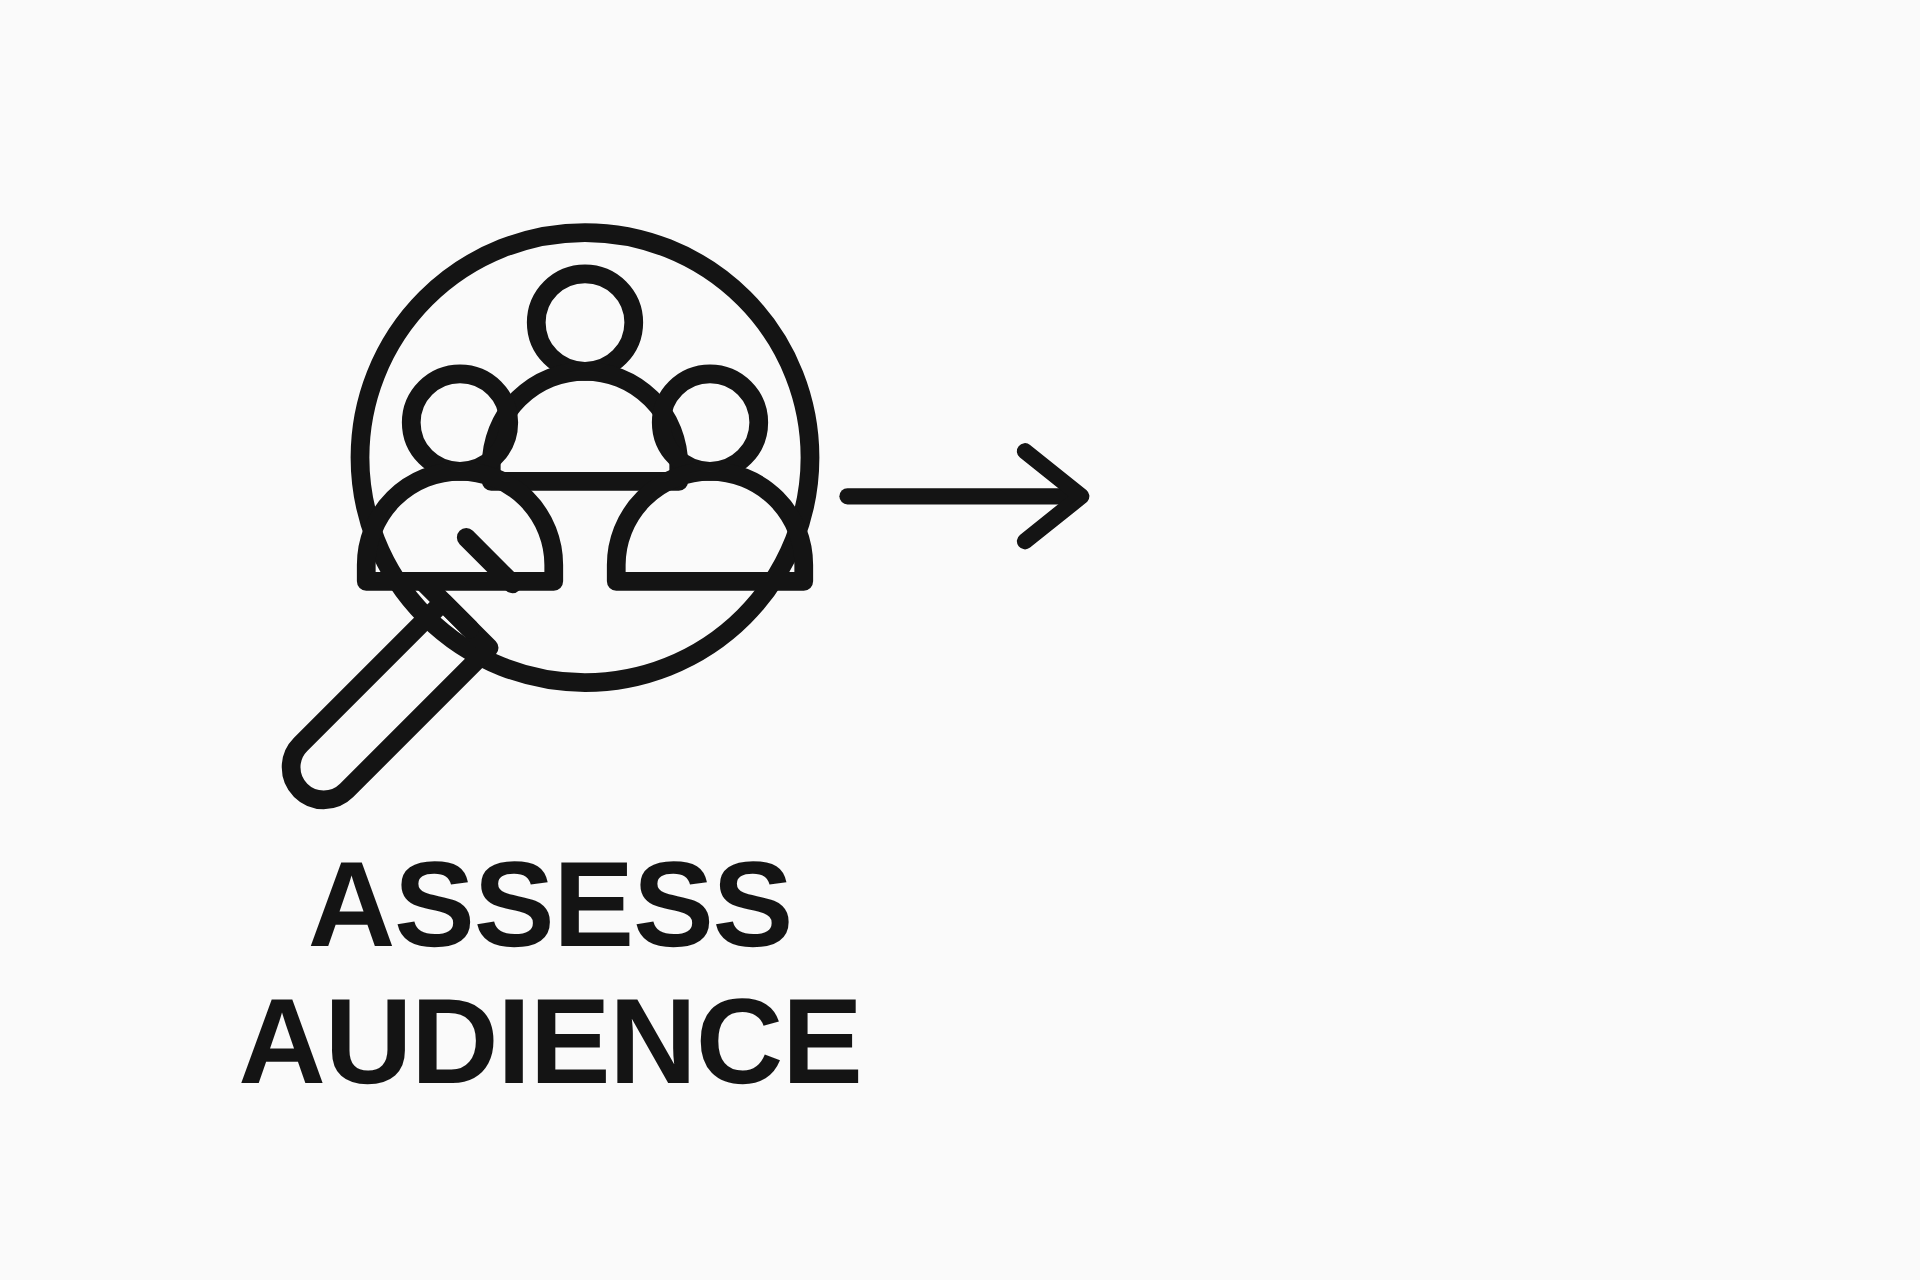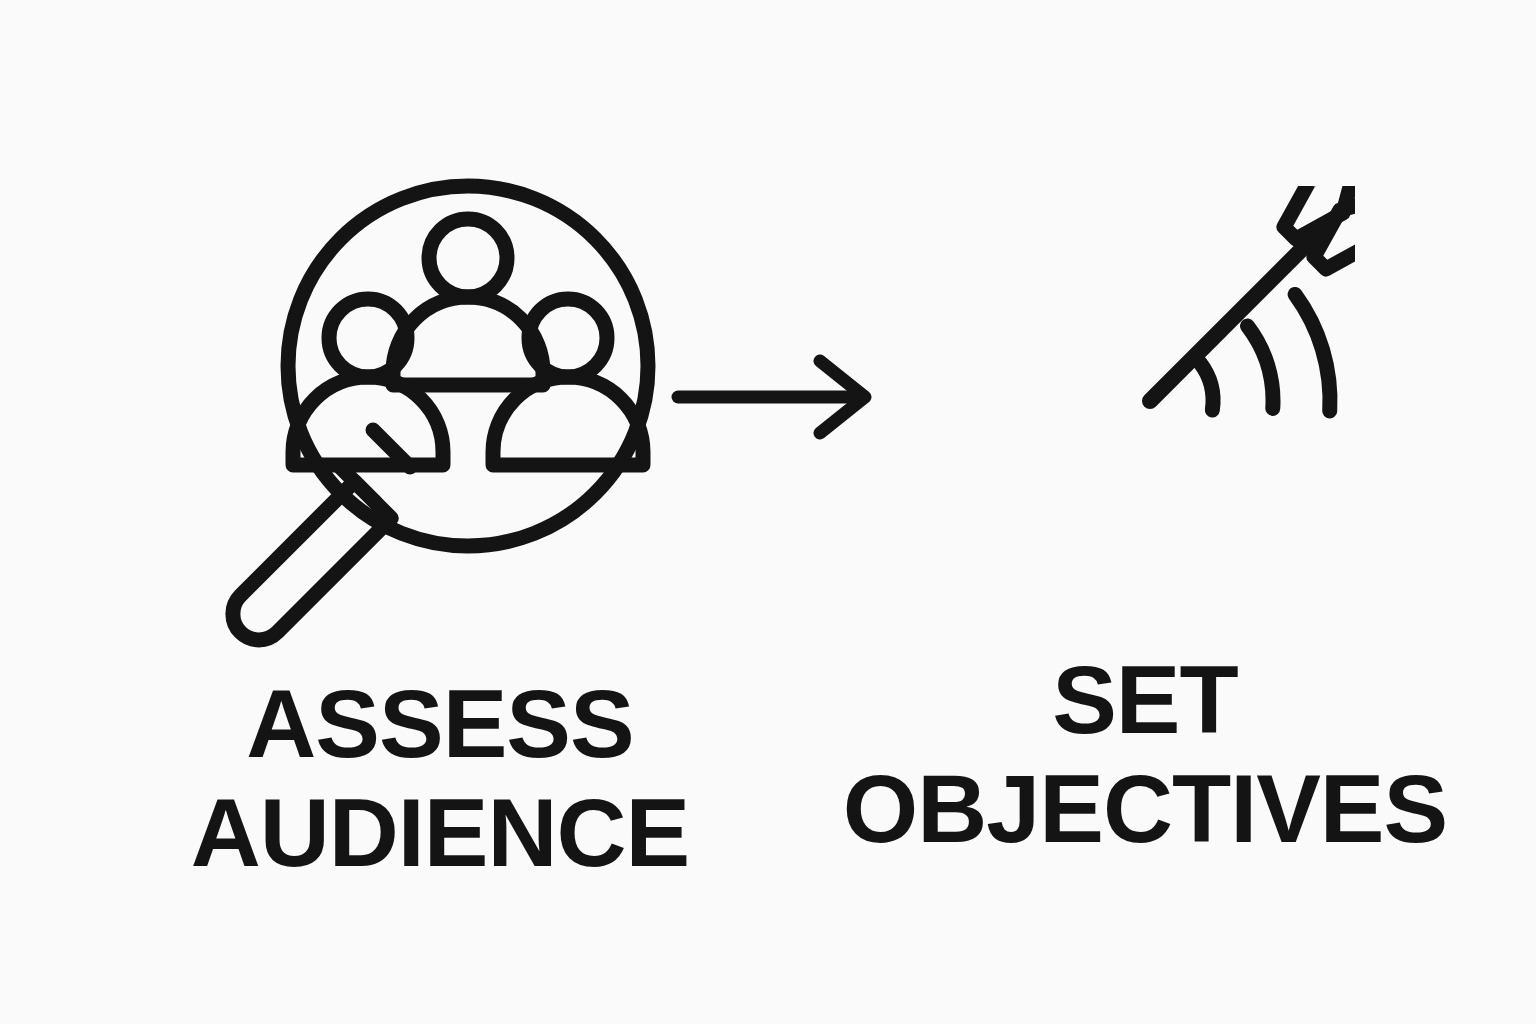--- a/index.html
+++ b/index.html
@@ -106,40 +106,14 @@
 AUDIENCE</p>
   </div>
 
   <svg id="flow-connector" width="220" height="90" viewBox="0 0 220 90" aria-hidden="true">
     <g class="ink" stroke-width="13">
       <path d="M 10 45 L 196 45"></path>
       <path d="M 152 9 L 197 45 L 152 81"></path>
     </g>
   </svg>
 
-  <div class="step" id="step-set-objectives">
-
-    <svg class="step-icon" width="420" height="420" viewBox="0 0 420 420" aria-hidden="true">
-
-      <g class="ink" stroke-width="15">
-
-        <circle cx="215" cy="215" r="180" stroke-dasharray="124 1131" stroke-dashoffset="-65" transform="rotate(-57 215 215)"></circle>
-
-        <circle cx="215" cy="215" r="123" stroke-dasharray="88 773" stroke-dashoffset="-46" transform="rotate(-59 215 215)"></circle>
-
-        <circle cx="215" cy="215" r="63" stroke-dasharray="50 396" stroke-dashoffset="-27" transform="rotate(-62 215 215)"></circle>
-      </g>
-
-      <g class="ink" stroke-width="16">
-        <path d="M 215 215 L 392 38"></path>
-      </g>
-
-      <g class="ink" stroke-width="15">
-        <path d="M 349 41 L 375 -6 L 420 -18 L 408 27 L 361 53 Z"></path>
-        <path d="M 367 59 L 393 12 L 438 0 L 426 45 L 379 71 Z" transform="translate(12,12) rotate(0)"></path>
-      </g>
-    </svg>
-
-    <p class="step-label">SET
-OBJECTIVES</p>
-  </div>
 
 </div>
 
 </body></html>

